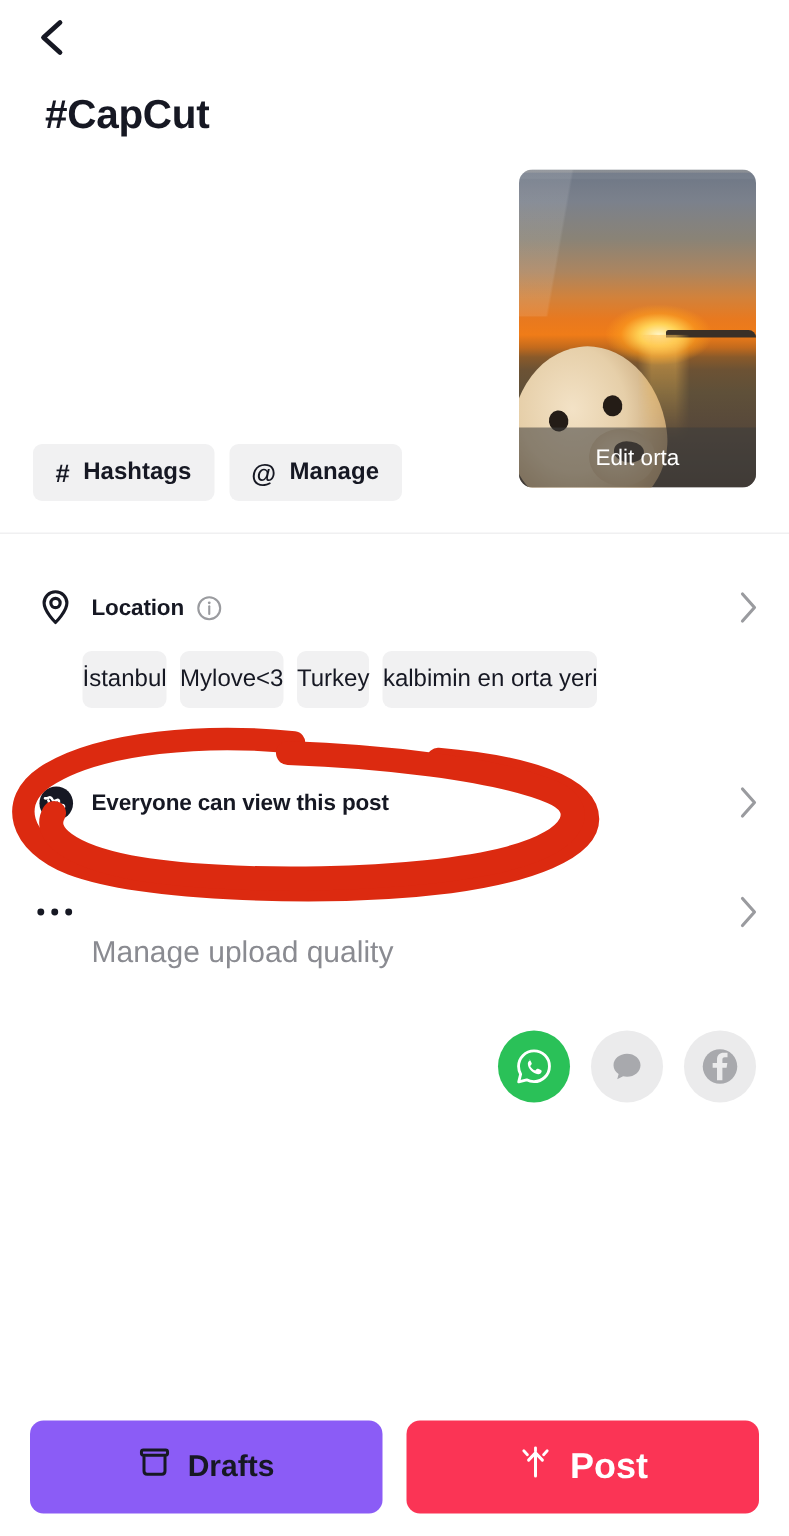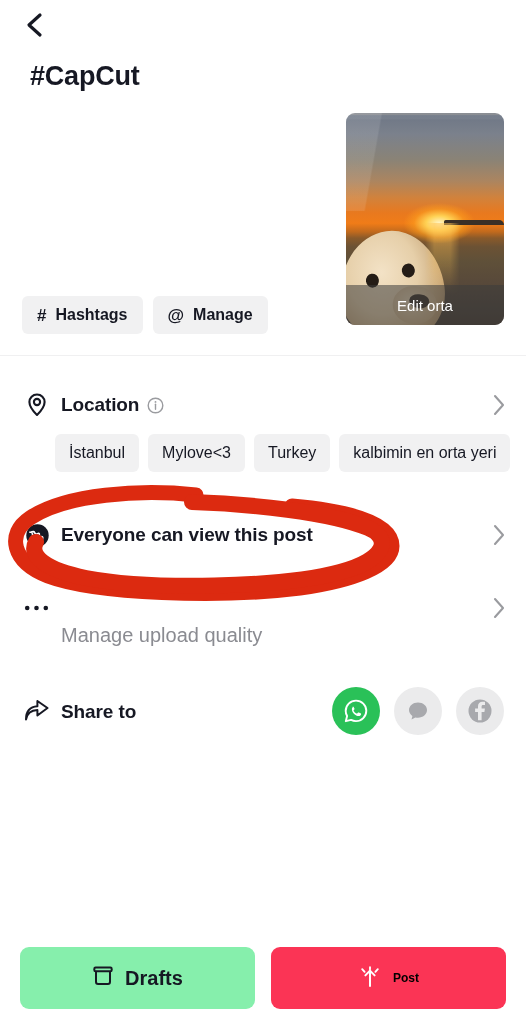--- a/index.html
+++ b/index.html
@@ -151,37 +151,37 @@
     display: flex; align-items: center;
     padding: 0 20px 0 22px;
     cursor: pointer;
   }
   .row .row-icon {
     width: 30px; min-width: 30px; height: 30px;
     display: flex; align-items: center; justify-content: center;
   }
   .row .row-label {
     margin-left: 9px;
-    font-size: 19px; font-weight: bold; color: #161823;
+    font-size: 15px; font-weight: bold; color: #161823;
     letter-spacing: -0.1px;
     white-space: nowrap;
   }
   .row .info-icon { margin-left: 8px; display: flex; align-items: center; }
   .row .chev { margin-left: auto; display: flex; align-items: center; }
 
   #row-location { top: 385px; height: 40px; }
   #loc-chips {
     position: absolute; left: 0; top: 434px;
     width: 526px; height: 40px;
     display: flex; gap: 9px;
     padding-left: 55px;
     overflow: hidden;
   }
   .loc-chip {
-    height: 38px; padding: 0 14px;
+    height: 38px; padding: 0 0;
     background: #f1f1f2; border-radius: 6px;
     display: flex; align-items: center;
     font-size: 16px; color: #161823;
     white-space: nowrap;
     cursor: pointer;
   }
 
   #row-privacy { top: 515px; height: 40px; }
   #row-more { top: 588px; height: 40px; }
   #more-sub {
@@ -212,30 +212,30 @@
 
   
   #bottombar {
     position: absolute; left: 0; bottom: 0; width: 526px; height: 92px;
     display: flex; gap: 16px; align-items: center;
     padding: 0 20px;
     background: #ffffff;
   }
   #drafts-btn {
     flex: 1 1 0; height: 62px;
-    background: #86efac; border-radius: 9px;
+    background: #8b5cf6; border-radius: 9px;
     display: flex; align-items: center; justify-content: center; gap: 11px;
     font-size: 20px; font-weight: bold; color: #161823;
     cursor: pointer;
   }
   #post-btn {
     flex: 1 1 0; height: 62px;
     background: #fb3455; border-radius: 9px;
     display: flex; align-items: center; justify-content: center; gap: 11px;
-    font-size: 12px; font-weight: bold; color: #000000;
+    font-size: 24px; font-weight: bold; color: #ffffff;
     cursor: pointer;
   }
 </style>
 </head>
 <body>
 
 <div id="screen">
 
   <div id="topbar">
     <div id="back-btn">
@@ -331,28 +331,20 @@
       </svg>
     </span>
     <span class="chev">
       <svg width="14" height="22" viewBox="0 0 14 22" fill="none">
         <path d="M3 2 L11 11 L3 20" stroke="#9a9b9f" stroke-width="2.1" stroke-linecap="round" stroke-linejoin="round"></path>
       </svg>
     </span>
   </div>
   <div id="more-sub">Manage upload quality</div>
 
-  <div class="row" id="row-share">
-    <span class="row-icon">
-      <svg width="26" height="24" viewBox="0 0 26 24" fill="none">
-        <path d="M2 19.5c1.2-6.2 5.2-9.2 11.4-9.4V15.5L23.5 8 13.4 1v5.3C6.2 6.8 2 11.6 2 19.5z" stroke="#161823" stroke-width="2" stroke-linejoin="round" fill="none"></path>
-      </svg>
-    </span>
-    <span class="row-label">Share to</span>
-  </div>
 
   <div id="share-icons">
     <div class="share-btn" id="share-whatsapp">
       <svg width="28" height="28" viewBox="0 0 28 28" fill="none">
         <path d="M14 3.6c-5.7 0-10.3 4.6-10.3 10.3 0 1.9.5 3.7 1.4 5.2L3.8 24.2l5.3-1.3c1.5.8 3.1 1.2 4.9 1.2 5.7 0 10.3-4.6 10.3-10.3S19.7 3.6 14 3.6z" stroke="#ffffff" stroke-width="1.9" fill="none" stroke-linejoin="round"></path>
         <path d="M10.6 9.4c.3-.1.7 0 .9.4l.9 1.8c.2.4.1.7-.1 1l-.6.7c-.2.2-.2.5 0 .8.6 1 1.6 1.9 2.7 2.4.3.2.6.1.8-.1l.6-.7c.3-.3.6-.3 1-.2l1.8.8c.4.2.6.6.5 1-.2 1.1-1.2 1.9-2.4 1.8-3.4-.3-6.5-3.3-6.8-6.7-.1-1.2.6-2.3 1.7-2.6z" fill="#ffffff"></path>
       </svg>
     </div>
     <div class="share-btn" id="share-sms">
       <svg width="26" height="26" viewBox="0 0 26 26">

